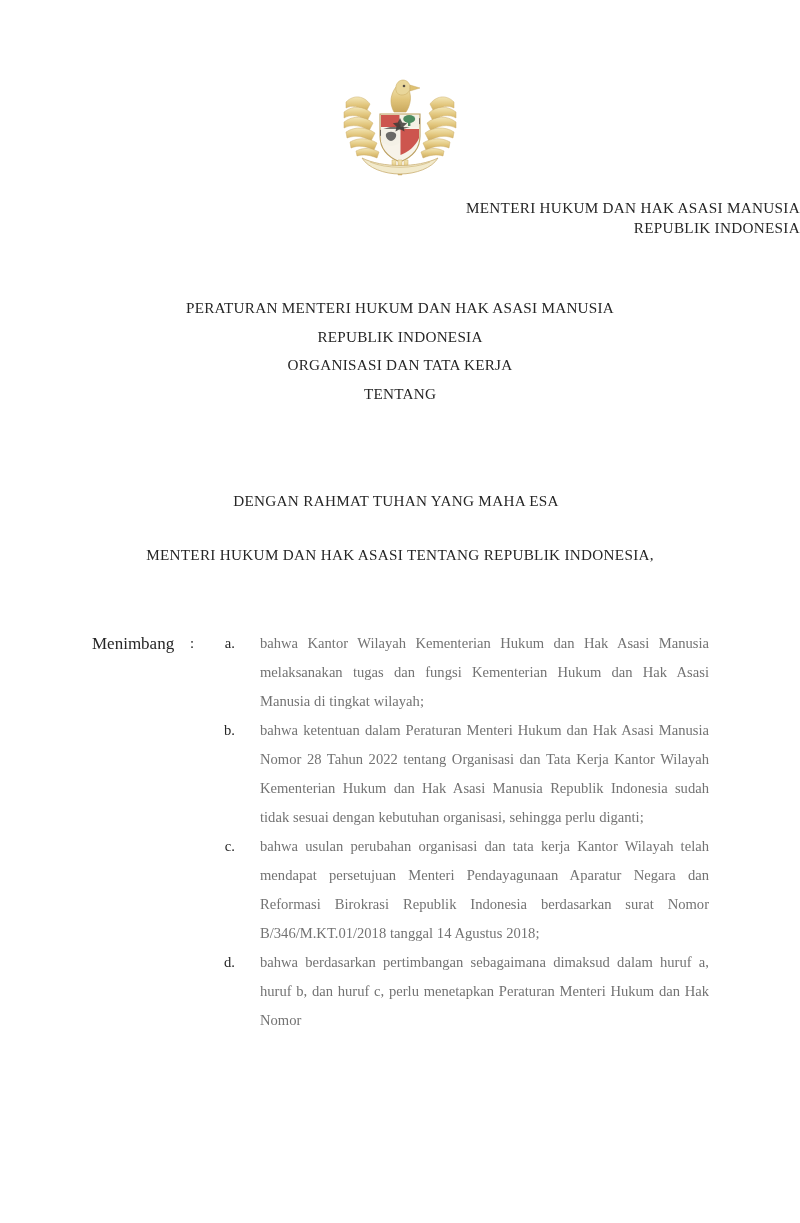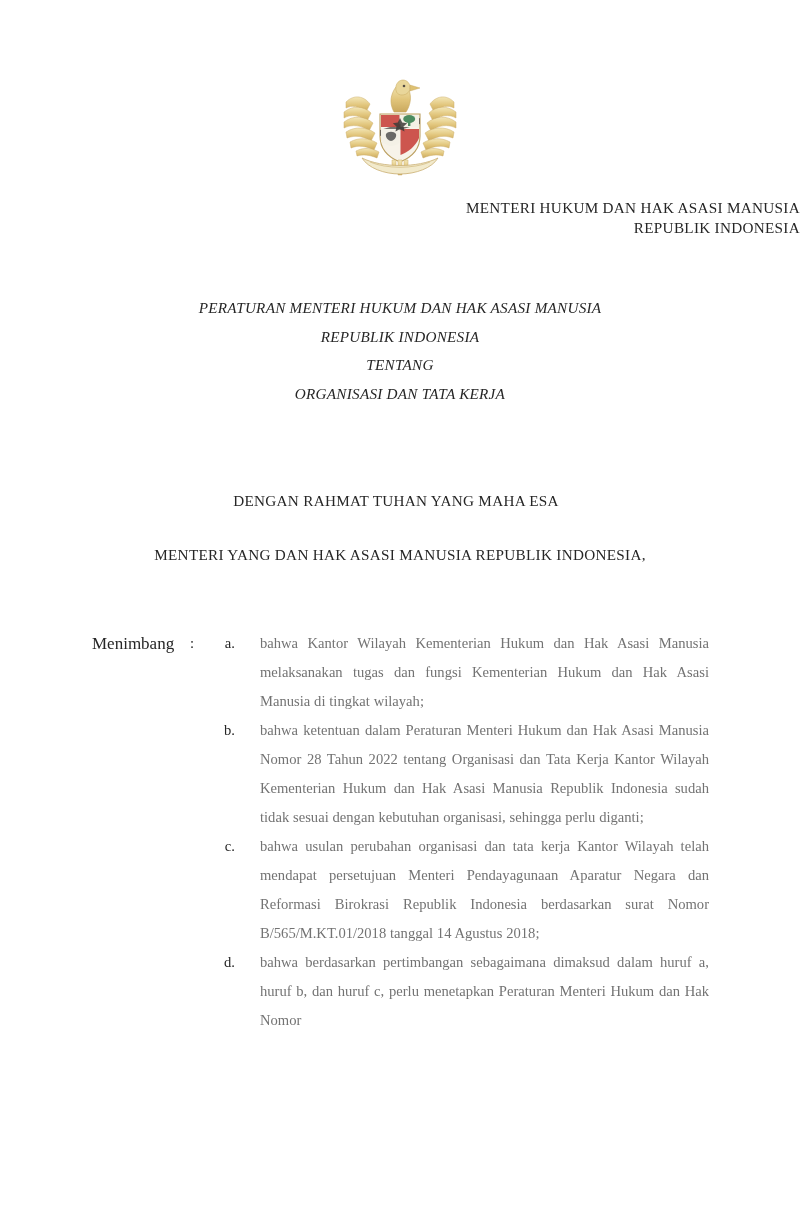--- a/index.html
+++ b/index.html
@@ -56,21 +56,20 @@
   .title-block {
     position: absolute;
     top: 294px;
     left: 0;
     width: 800px;
     text-align: center;
     font-size: 15.2px;
     line-height: 28.6px;
     letter-spacing: 0.25px;
     color: #262626;
-    font-style: italic;
   }
   .title-block div { white-space: nowrap; }
 
   
   .blessing {
     position: absolute;
     top: 492px;
     left: 0;
     width: 792px;
     text-align: center;
@@ -222,45 +221,45 @@
   </div>
 
   <div class="ministry-header">
     <div>MENTERI HUKUM DAN HAK ASASI MANUSIA</div>
     <div>REPUBLIK INDONESIA</div>
   </div>
 
   <div class="title-block">
     <div>PERATURAN MENTERI HUKUM DAN HAK ASASI MANUSIA</div>
     <div>REPUBLIK INDONESIA</div>
+    <div>ORGANISASI DAN TATA KERJA</div>
     <div>TENTANG</div>
-    <div>ORGANISASI DAN TATA KERJA</div>
   </div>
 
   <div class="blessing">DENGAN RAHMAT TUHAN YANG MAHA ESA</div>
 
-  <div class="enactor">MENTERI YANG DAN HAK ASASI MANUSIA REPUBLIK INDONESIA,</div>
+  <div class="enactor">MENTERI HUKUM DAN HAK ASASI TENTANG REPUBLIK INDONESIA,</div>
 
   <div class="considerations">
     <div class="cons-row">
       <span class="cons-label">Menimbang</span>
       <span class="cons-colon">:</span>
     </div>
     <ul class="cons-items">
       <li class="cons-item">
         <span class="cons-marker">a.</span>
         <span class="cons-text">bahwa Kantor Wilayah Kementerian Hukum dan Hak Asasi Manusia melaksanakan tugas dan fungsi Kementerian Hukum dan Hak Asasi Manusia di tingkat wilayah;</span>
       </li>
       <li class="cons-item">
         <span class="cons-marker">b.</span>
         <span class="cons-text">bahwa ketentuan dalam Peraturan Menteri Hukum dan Hak Asasi Manusia Nomor 28 Tahun 2022 tentang Organisasi dan Tata Kerja Kantor Wilayah Kementerian Hukum dan Hak Asasi Manusia Republik Indonesia sudah tidak sesuai dengan kebutuhan organisasi, sehingga perlu diganti;</span>
       </li>
       <li class="cons-item">
         <span class="cons-marker">c.</span>
-        <span class="cons-text">bahwa usulan perubahan organisasi dan tata kerja Kantor Wilayah telah mendapat persetujuan Menteri Pendayagunaan Aparatur Negara dan Reformasi Birokrasi Republik Indonesia berdasarkan surat Nomor B/565/M.KT.01/2018 tanggal 14 Agustus 2018;</span>
+        <span class="cons-text">bahwa usulan perubahan organisasi dan tata kerja Kantor Wilayah telah mendapat persetujuan Menteri Pendayagunaan Aparatur Negara dan Reformasi Birokrasi Republik Indonesia berdasarkan surat Nomor B/346/M.KT.01/2018 tanggal 14 Agustus 2018;</span>
       </li>
       <li class="cons-item">
         <span class="cons-marker">d.</span>
         <span class="cons-text">bahwa berdasarkan pertimbangan sebagaimana dimaksud dalam huruf a, huruf b, dan huruf c, perlu menetapkan Peraturan Menteri Hukum dan Hak Nomor</span>
       </li>
     </ul>
   </div>
 
 </div>
 

